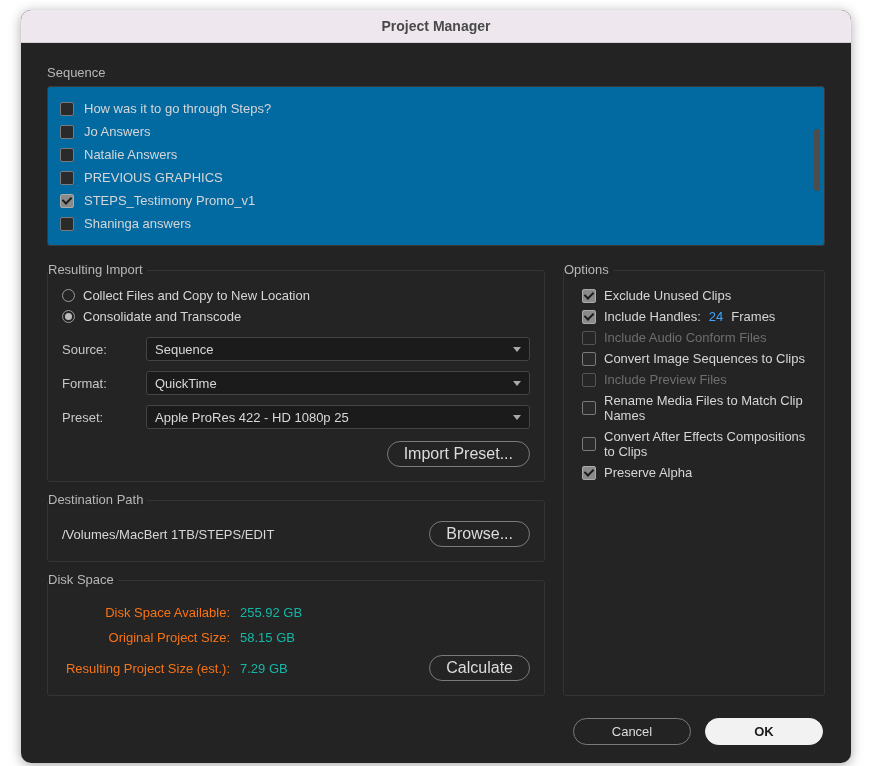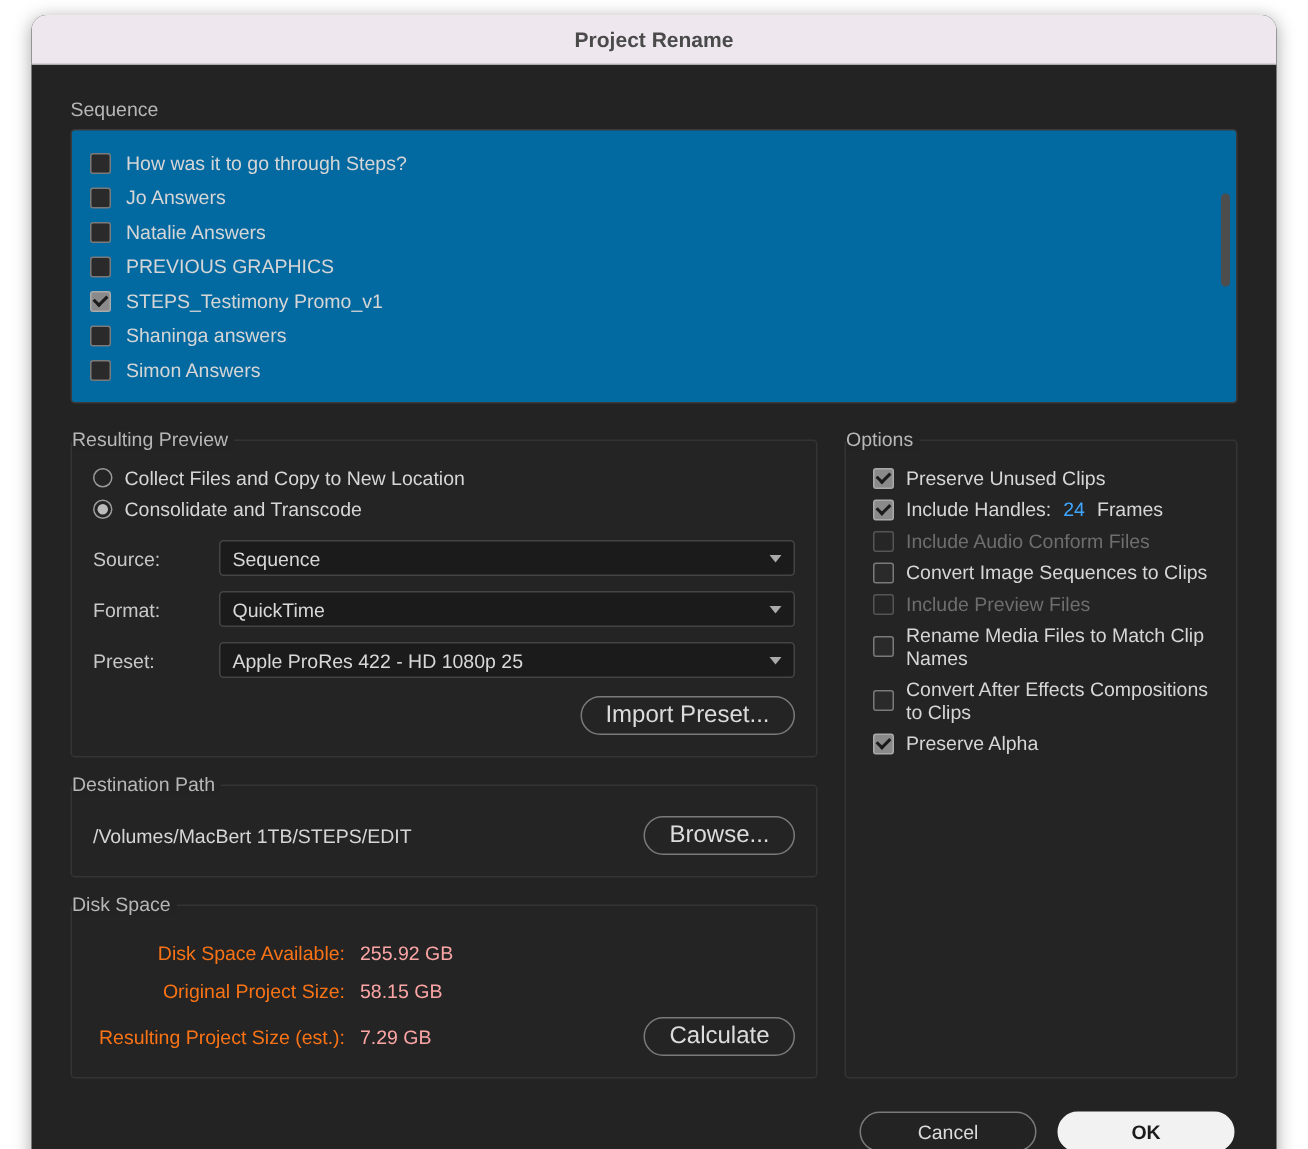--- a/index.html
+++ b/index.html
@@ -185,21 +185,21 @@
     display: flex;
     align-items: center;
     gap: 10px;
     margin-top: 10px;
   }
   .disk-label {
     width: 168px;
     text-align: right;
     color: #f97316;
   }
-  .disk-value { color: #fca5a5; }
+  .disk-value { color: #14b8a6; }
 
   .opt-row {
     display: flex;
     align-items: center;
     gap: 8px;
     padding: 3px 0;
     color: #d6d6d6;
   }
   .opt-row.disabled { color: #6e6e6e; }
   .accent-num { color: #3ea6ff; }
@@ -226,21 +226,21 @@
     background: #f2f2f2;
     color: #1b1b1b;
     border-color: #f2f2f2;
     font-weight: 600;
   }
 </style>
 </head>
 <body>
 
 <div class="window">
-  <div class="titlebar">Project Rename</div>
+  <div class="titlebar">Project Manager</div>
 
   <div class="body">
 
     <div class="section-label">Sequence</div>
     <div class="sequence-box">
       <ul class="seq-list">
         <li class="seq-item">
           <span class="checkbox"></span>
           <span>How was it to go through Steps?</span>
         </li>
@@ -257,34 +257,30 @@
           <span>PREVIOUS GRAPHICS</span>
         </li>
         <li class="seq-item">
           <span class="checkbox checked"></span>
           <span>STEPS_Testimony Promo_v1</span>
         </li>
         <li class="seq-item">
           <span class="checkbox"></span>
           <span>Shaninga answers</span>
         </li>
-        <li class="seq-item">
-          <span class="checkbox"></span>
-          <span>Simon Answers</span>
-        </li>
       </ul>
       <div class="scroll-thumb"></div>
     </div>
 
     <div class="columns">
 
       <div class="left-col">
 
         <div class="panel">
-          <div class="panel-title">Resulting Preview</div>
+          <div class="panel-title">Resulting Import</div>
 
           <div class="radio-row">
             <span class="radio"></span>
             <span>Collect Files and Copy to New Location</span>
           </div>
           <div class="radio-row">
             <span class="radio selected"></span>
             <span>Consolidate and Transcode</span>
           </div>
 
@@ -342,21 +338,21 @@
         </div>
 
       </div>
 
       <div class="right-col">
         <div class="panel" style="height:100%;">
           <div class="panel-title">Options</div>
 
           <div class="opt-row opt-indent">
             <span class="checkbox checked"></span>
-            <span>Preserve Unused Clips</span>
+            <span>Exclude Unused Clips</span>
           </div>
           <div class="opt-row opt-indent">
             <span class="checkbox checked"></span>
             <span>Include Handles:</span>
             <span class="accent-num">24</span>
             <span>Frames</span>
           </div>
           <div class="opt-row opt-indent disabled">
             <span class="checkbox disabled"></span>
             <span>Include Audio Conform Files</span>

